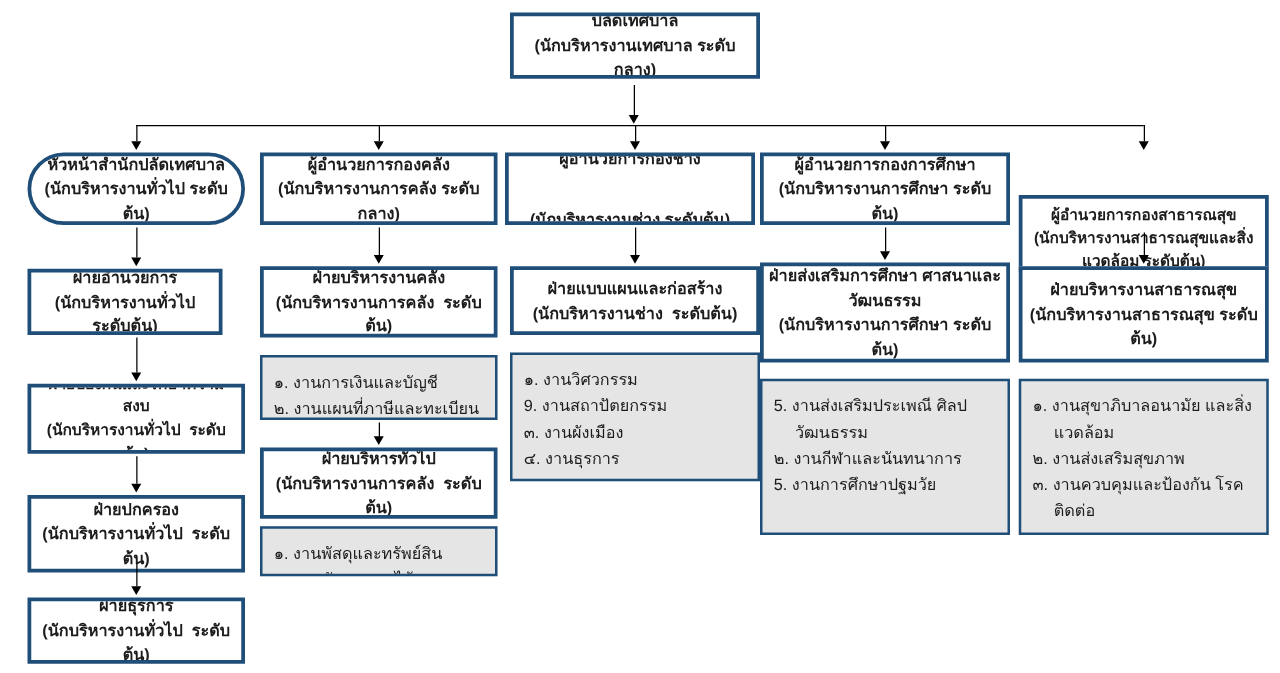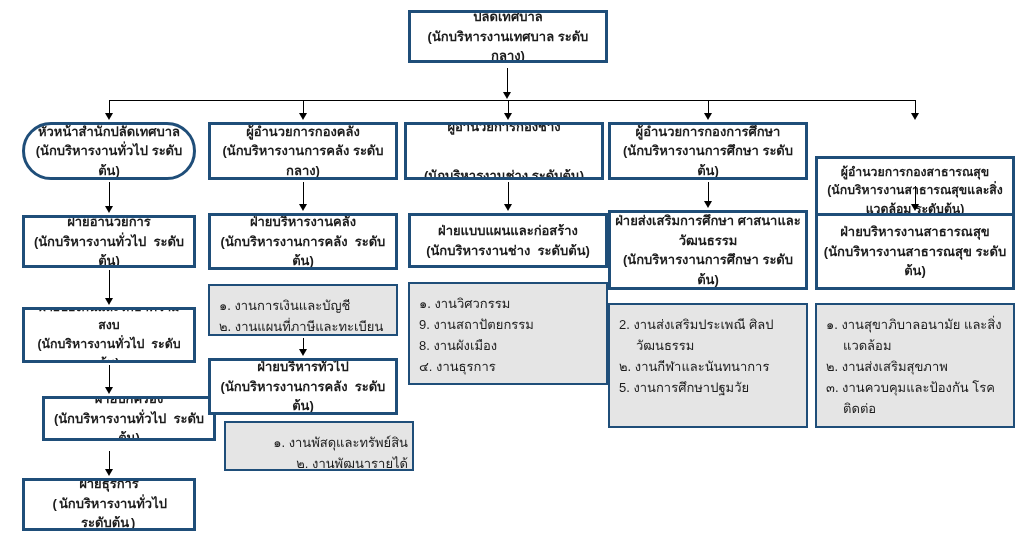--- a/index.html
+++ b/index.html
@@ -70,85 +70,85 @@
     <div class="nt">ผู้อำนวยการกองการศึกษา</div>
     <div class="ns">(นักบริหารงานการศึกษา ระดับต้น)</div>
   </div>
   <div class="node topalign" style="left:815px;top:122px;width:200px;height:62px;font-size:12.3px;margin-top:34px;">
     <div class="nt">ผู้อำนวยการกองสาธารณสุข</div>
     <div class="ns">(นักบริหารงานสาธารณสุขและสิ่งแวดล้อม ระดับต้น)</div>
   </div>
 
   <div class="vline" style="left:109px;top:182px;height:24px;"></div>
   <div class="ahead" style="left:105px;top:206px;"></div>
-  <div class="node" style="left:22px;top:215px;width:174px;height:53px;">
+  <div class="node" style="left:22px;top:215px;width:156px;height:53px;">
     <div class="nt">ฝ่ายอำนวยการ</div>
     <div class="ns">(นักบริหารงานทั่วไป  ระดับต้น)</div>
   </div>
   <div class="vline" style="left:109px;top:270px;height:28px;"></div>
   <div class="ahead" style="left:105px;top:298px;"></div>
   <div class="node" style="left:22px;top:307px;width:174px;height:56px;font-size:12.4px;">
     <div class="nt">ฝ่ายป้องกันและรักษาความสงบ</div>
     <div class="ns">(นักบริหารงานทั่วไป  ระดับต้น)</div>
   </div>
   <div class="vline" style="left:109px;top:365px;height:22px;"></div>
   <div class="ahead" style="left:105px;top:387px;"></div>
-  <div class="node" style="left:22px;top:396px;width:174px;height:45px;margin-left:20px;">
+  <div class="node" style="left:22px;top:396px;width:174px;height:62px;">
     <div class="nt">ฝ่ายปกครอง</div>
     <div class="ns">(นักบริหารงานทั่วไป  ระดับต้น)</div>
   </div>
   <div class="vline" style="left:109px;top:451px;height:18px;"></div>
   <div class="ahead" style="left:105px;top:469px;"></div>
-  <div class="node" style="left:22px;top:478px;width:174px;height:53px;font-family:Liberation Mono, monospace;">
+  <div class="node" style="left:22px;top:478px;width:174px;height:53px;">
     <div class="nt">ฝ่ายธุรการ</div>
     <div class="ns">(นักบริหารงานทั่วไป  ระดับต้น)</div>
   </div>
 
   <div class="vline" style="left:303px;top:182px;height:22px;"></div>
   <div class="ahead" style="left:299px;top:204px;"></div>
   <div class="node" style="left:208px;top:213px;width:190px;height:57px;">
     <div class="nt">ฝ่ายบริหารงานคลัง</div>
     <div class="ns">(นักบริหารงานการคลัง  ระดับต้น)</div>
   </div>
   <div class="list" style="left:208px;top:284px;width:190px;height:52px;">
     <div class="li">๑. งานการเงินและบัญชี</div>
     <div class="li">๒. งานแผนที่ภาษีและทะเบียน</div>
   </div>
   <div class="vline" style="left:303px;top:338px;height:12px;"></div>
   <div class="ahead" style="left:299px;top:349px;"></div>
   <div class="node" style="left:208px;top:358px;width:190px;height:57px;">
     <div class="nt">ฝ่ายบริหารทั่วไป</div>
     <div class="ns">(นักบริหารงานการคลัง  ระดับต้น)</div>
   </div>
-  <div class="list" style="left:224px;top:421px;width:190px;height:50px;text-align:right;">
+  <div class="list" style="left:208px;top:421px;width:190px;height:40px;">
     <div class="li">๑. งานพัสดุและทรัพย์สิน</div>
     <div class="li">๒. งานพัฒนารายได้</div>
   </div>
 
   <div class="vline" style="left:508px;top:182px;height:22px;"></div>
   <div class="ahead" style="left:504px;top:204px;"></div>
   <div class="node" style="left:408px;top:213px;width:200px;height:55px;justify-content:center;">
     <div class="nt">ฝ่ายแบบแผนและก่อสร้าง</div>
     <div class="ns">(นักบริหารงานช่าง  ระดับต้น)</div>
   </div>
   <div class="list" style="left:408px;top:282px;width:200px;height:103px;">
     <div class="li">๑. งานวิศวกรรม</div>
     <div class="li">9. งานสถาปัตยกรรม</div>
-    <div class="li">8. งานผังเมือง</div>
+    <div class="li">๓. งานผังเมือง</div>
     <div class="li">๔. งานธุรการ</div>
   </div>
 
   <div class="vline" style="left:708px;top:182px;height:19px;"></div>
   <div class="ahead" style="left:704px;top:201px;"></div>
   <div class="node" style="left:608px;top:210px;width:200px;height:80px;">
     <div class="nt">ฝ่ายส่งเสริมการศึกษา ศาสนาและ วัฒนธรรม</div>
     <div class="ns">(นักบริหารงานการศึกษา ระดับต้น)</div>
   </div>
   <div class="list" style="left:608px;top:303px;width:200px;height:125px;">
-    <div class="li">2. งานส่งเสริมประเพณี ศิลปวัฒนธรรม</div>
+    <div class="li">5. งานส่งเสริมประเพณี ศิลปวัฒนธรรม</div>
     <div class="li">๒. งานกีฬาและนันทนาการ</div>
     <div class="li">5. งานการศึกษาปฐมวัย</div>
   </div>
 
   <div class="vline" style="left:915px;top:186px;height:18px;"></div>
   <div class="ahead" style="left:911px;top:204px;"></div>
   <div class="node" style="left:815px;top:213px;width:200px;height:77px;">
     <div class="nt">ฝ่ายบริหารงานสาธารณสุข</div>
     <div class="ns">(นักบริหารงานสาธารณสุข ระดับต้น)</div>
   </div>

